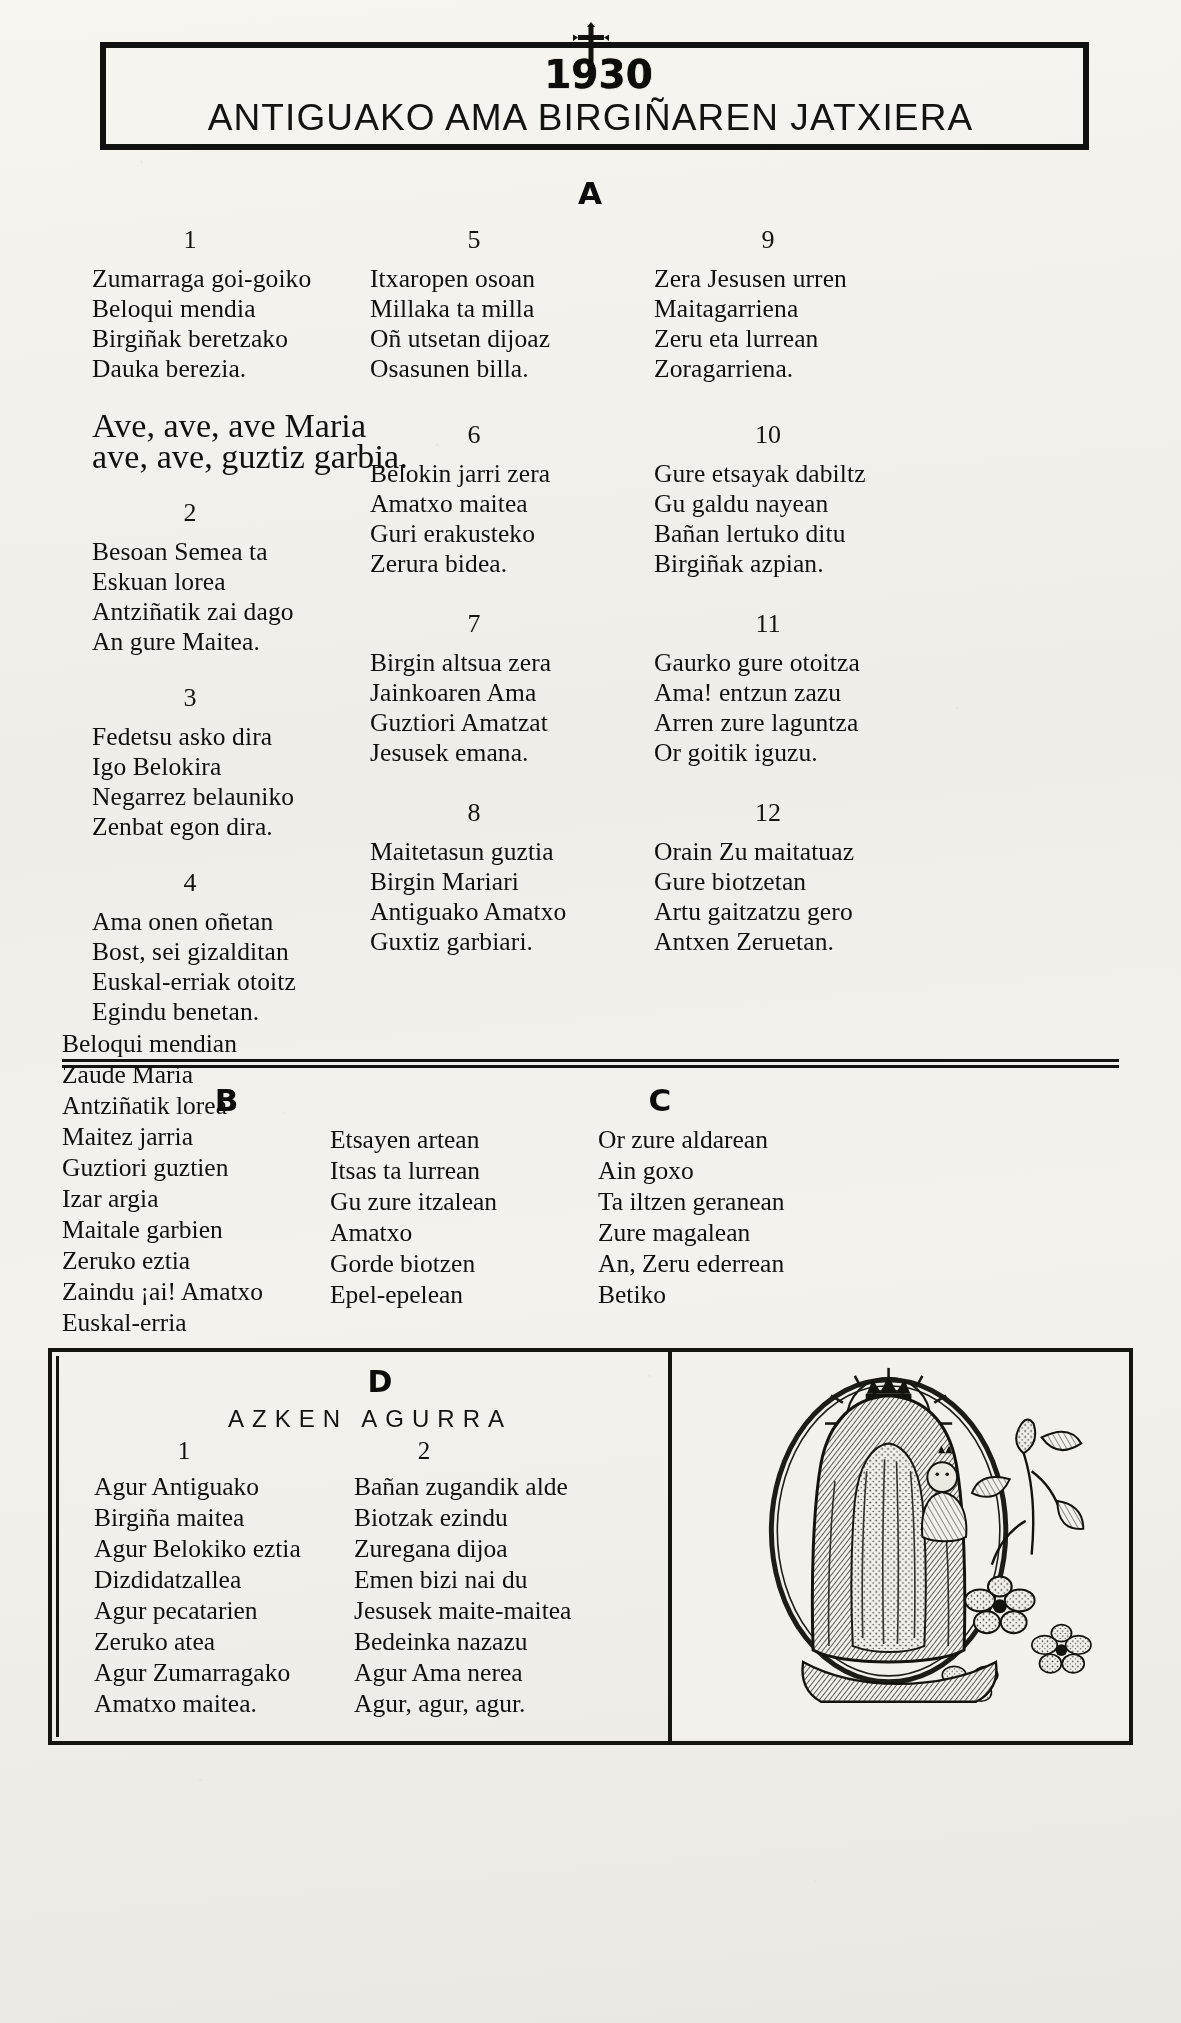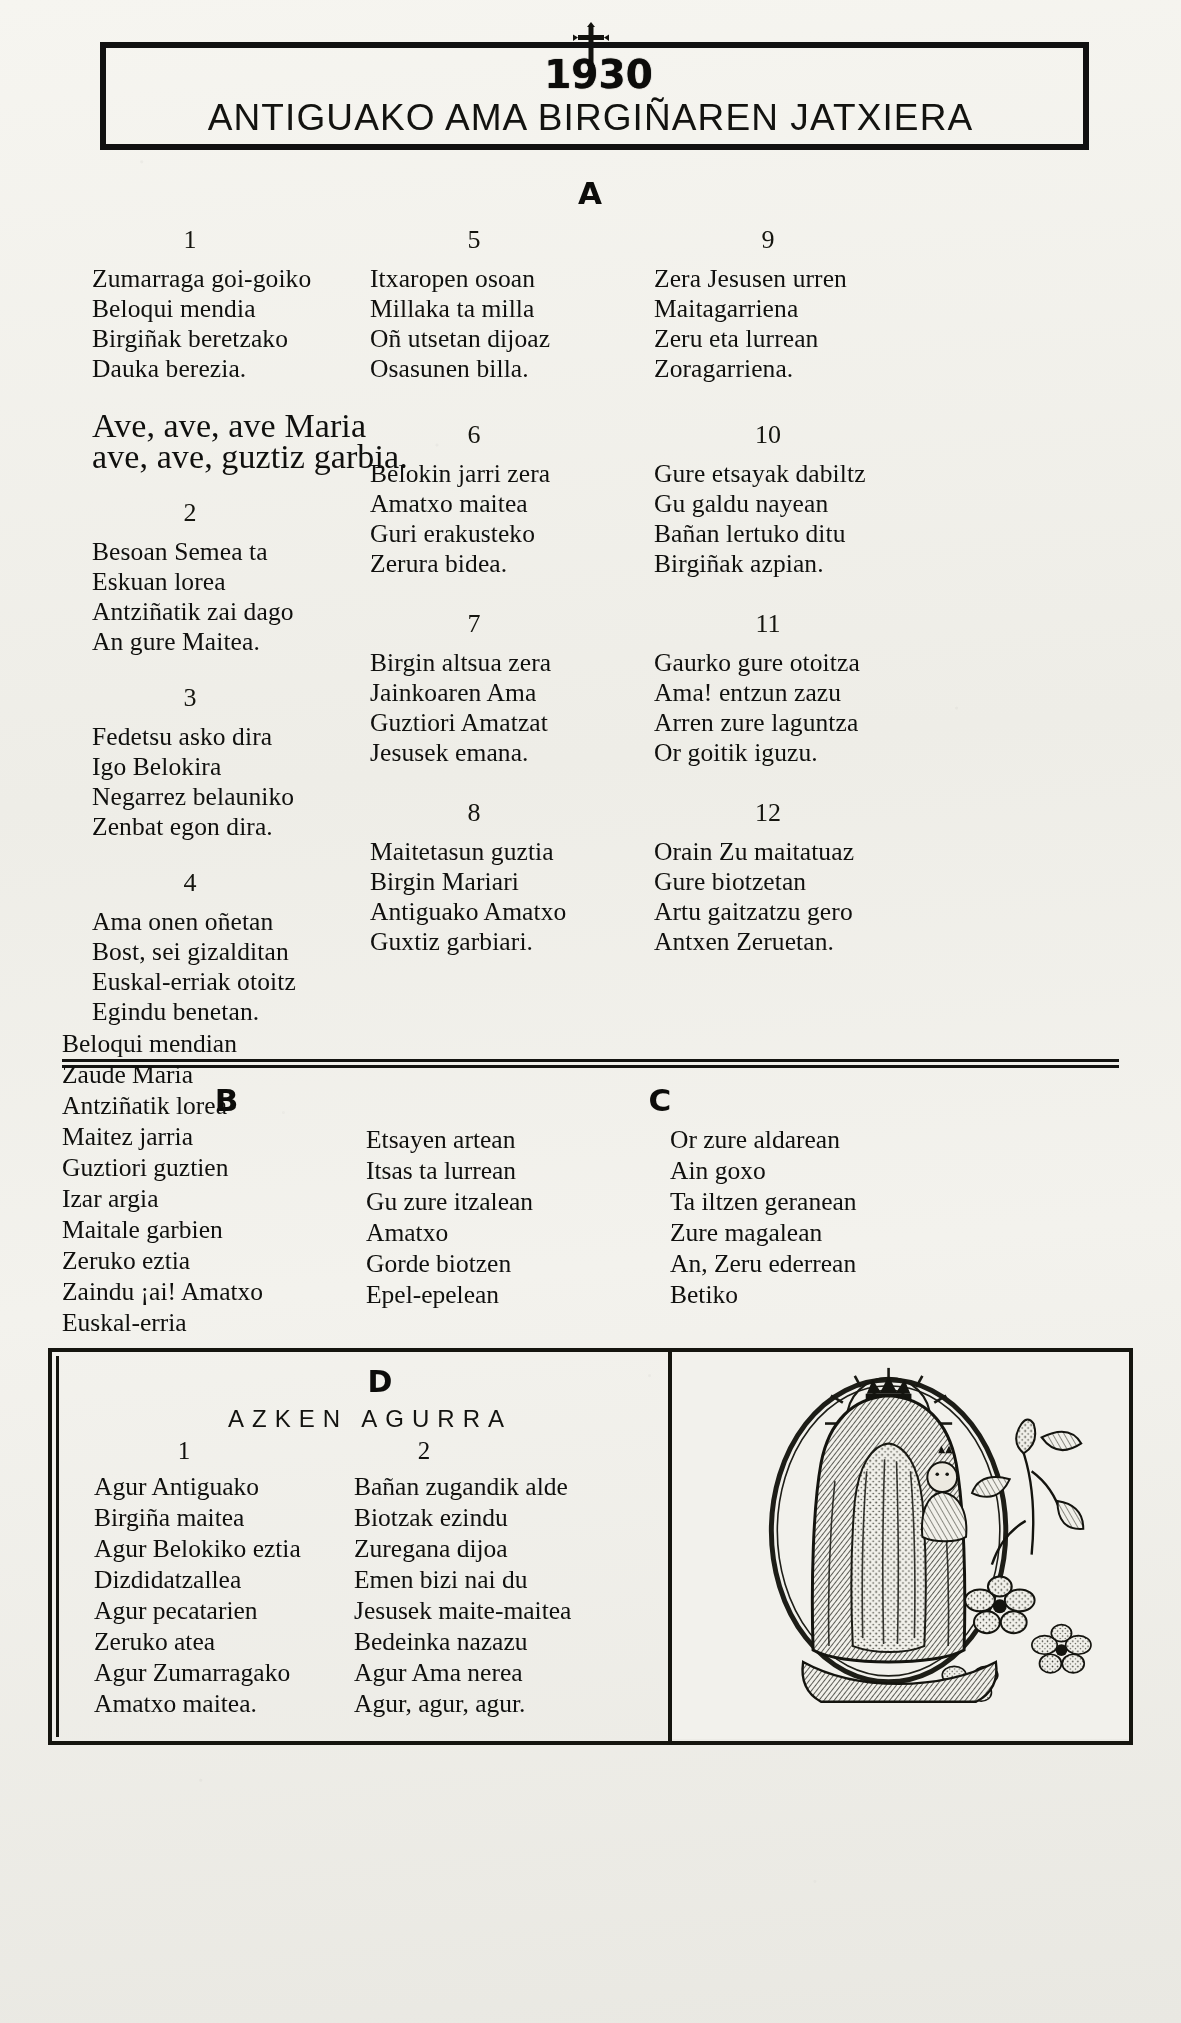--- a/index.html
+++ b/index.html
@@ -107,21 +107,21 @@
   .bc-heads{display:flex;margin-top:14px;}
   .bc-heads .h-b{width:330px;text-align:center;}
   .bc-heads .h-c{flex:1;text-align:center;padding-right:190px;}
 
   .c-intro{
     margin:4px 0 0 330px;
     font-size:25.5px;line-height:31px;
   }
   .c-intro p{margin:0;white-space:nowrap;}
 
-  .bc-body{display:flex;margin-top:6px;gap:36px;}
+  .bc-body{display:flex;margin-top:6px;}
   .bc-body .b-col{width:268px;}
   .bc-body .c-col1{width:268px;}
   .bc-body .c-col2{flex:1;}
   .bc-body p{margin:0;font-size:25.5px;line-height:31px;white-space:nowrap;}
   .b-col{margin-top:-96px;}
 
   
   .dbox{
     margin:10px 48px 0 48px;
     border:4px solid #15150f;

